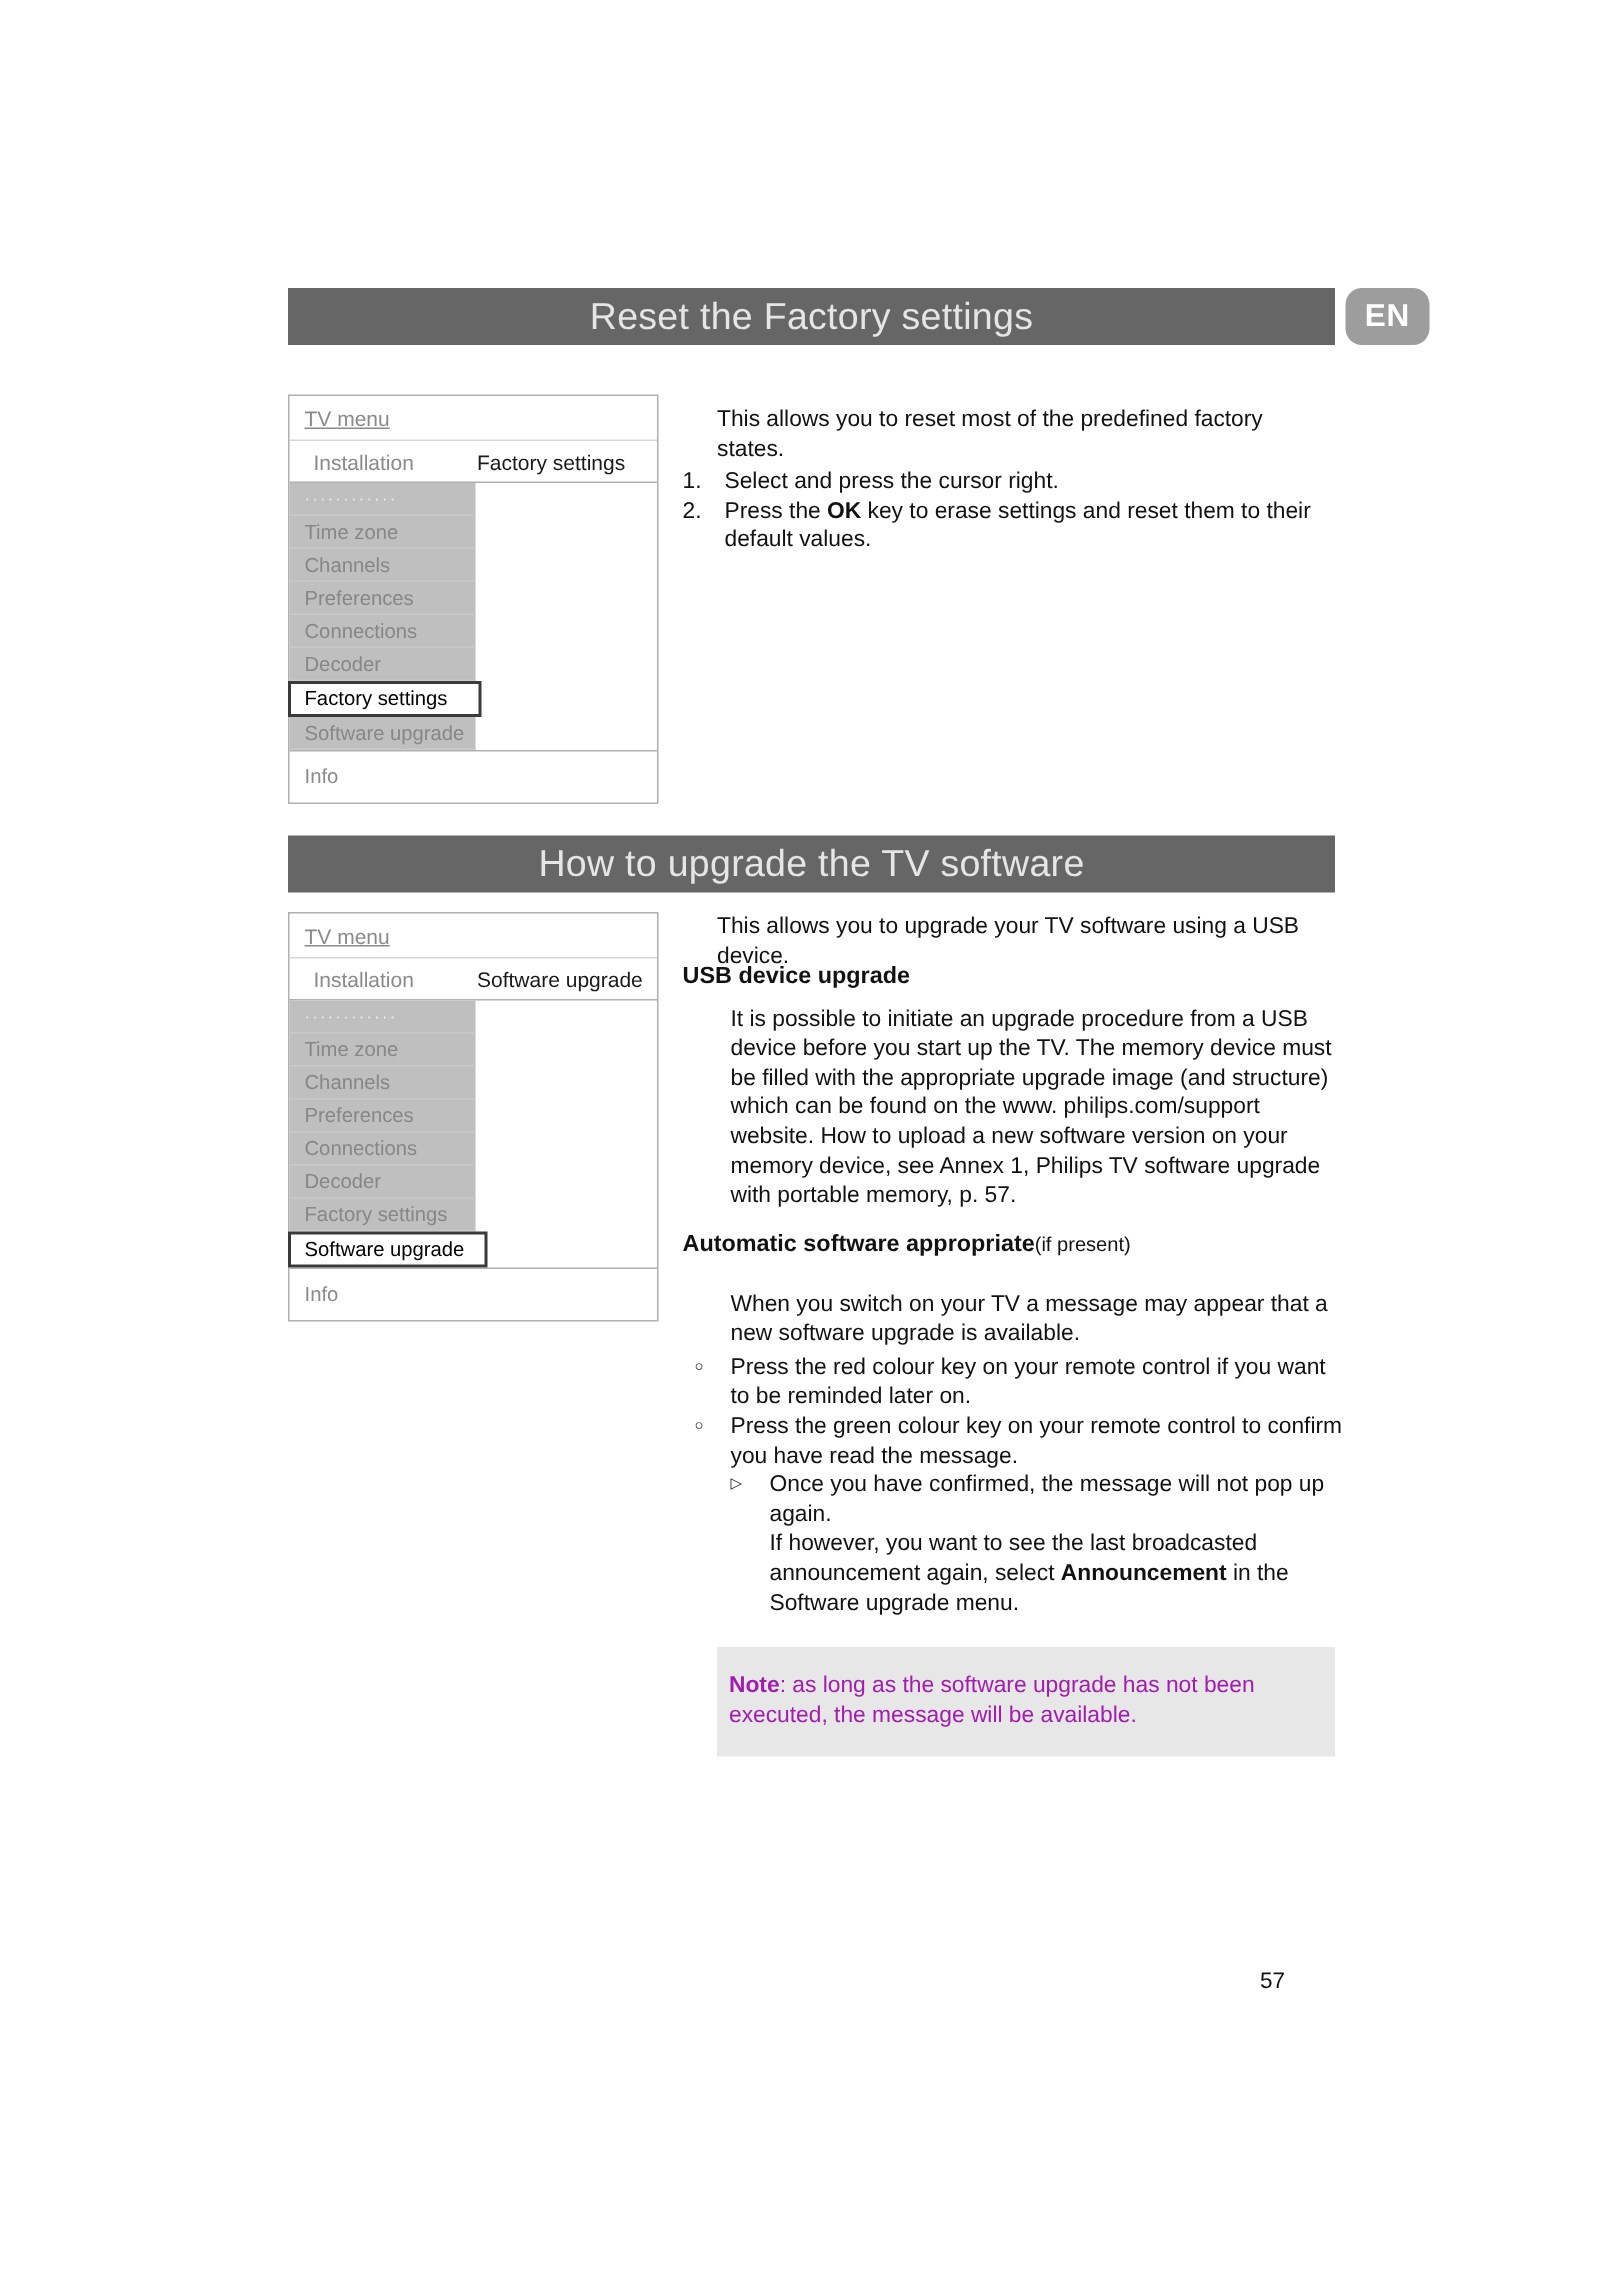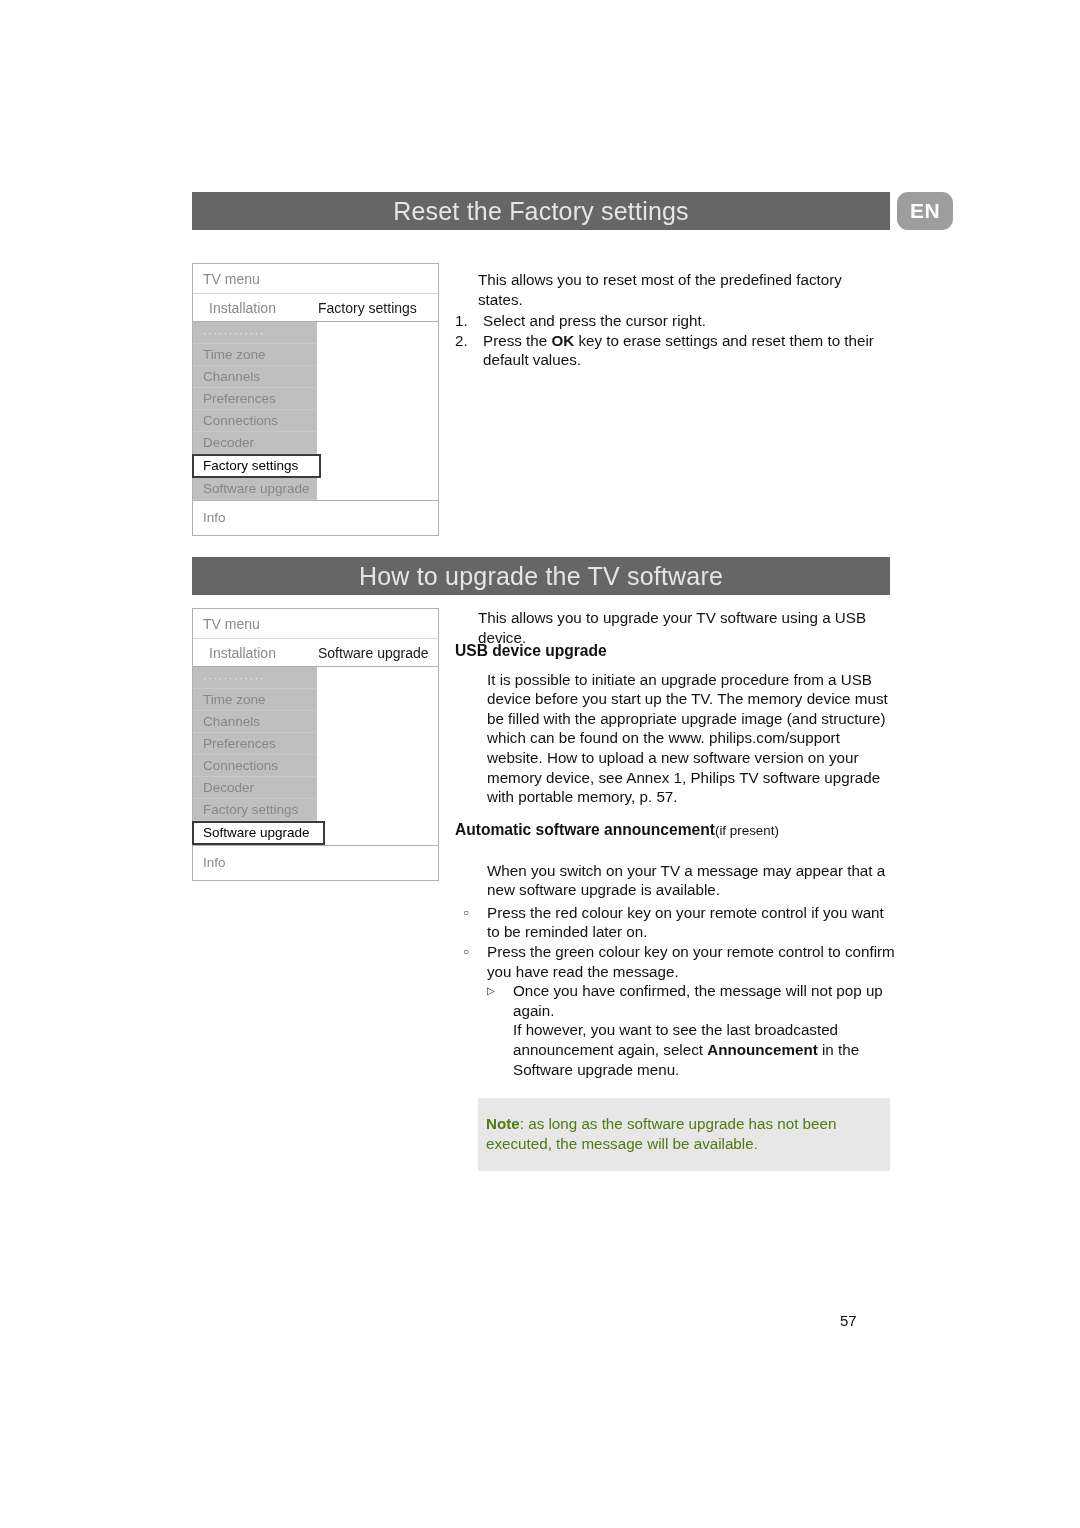--- a/index.html
+++ b/index.html
@@ -59,20 +59,21 @@
     font-size: 13.5px;
     color: #8a8a8a;
   }
   .tvmenu-title {
     height: 30px;
     line-height: 30px;
     padding-left: 10px;
     border-bottom: 1px solid #d6d6d6;
     color: #8a8a8a;
     font-size: 14px;
+    text-decoration: underline;
   }
   .tvmenu-crumbs {
     position: relative;
     height: 28px;
     border-bottom: 1px solid #b0b0b0;
   }
   .tvmenu-crumb-left {
     position: absolute;
     left: 16px; top: 0;
     line-height: 28px;
@@ -189,21 +190,21 @@
 
   
   .notebox {
     position: absolute;
     left: 478px;
     width: 412px;
     background: #e7e7e7;
     padding: 16px 16px 18px 8px;
     font-size: 15.2px;
     line-height: 19.6px;
-    color: #4d7c0f;
+    color: #a21caf;
   }
 
   .pagenum {
     position: absolute;
     left: 840px;
     top: 1312px;
     font-size: 15px;
     color: #111;
   }
 </style>
@@ -281,21 +282,21 @@
   <div class="copy" style="left:478px; top:608px; width:412px;">
     <p>This allows you to upgrade your TV software using a USB device.</p>
   </div>
 
   <div class="copy" style="left:455px; top:641px; width:440px;">
     <p class="sub-head">USB device upgrade</p>
     <p class="indent" style="margin-top:9px;">It is possible to initiate an upgrade procedure from a USB device before you start up the TV. The memory device must be filled with the appropriate upgrade image (and structure) which can be found on the www. philips.com/support website. How to upload a new software version on your memory device, see Annex 1, Philips TV software upgrade with portable memory, p. 57.</p>
   </div>
 
   <div class="copy" style="left:455px; top:820px; width:440px;">
-    <p class="sub-head"><span>Automatic software announcement</span><span class="light">(if present)</span></p>
+    <p class="sub-head"><span>Automatic software appropriate</span><span class="light">(if present)</span></p>
     <p class="indent" style="margin-top:20px;">When you switch on your TV a message may appear that a new software upgrade is available.</p>
     <div class="bulletrow" style="margin-top:3px;">
       <span class="bullet">○</span>
       <span>Press the red colour key on your remote control if you want to be reminded later on.</span>
     </div>
     <div class="bulletrow">
       <span class="bullet">○</span>
       <span>Press the green colour key on your remote control to confirm you have read the message.</span>
     </div>
     <div class="subbulletrow">

